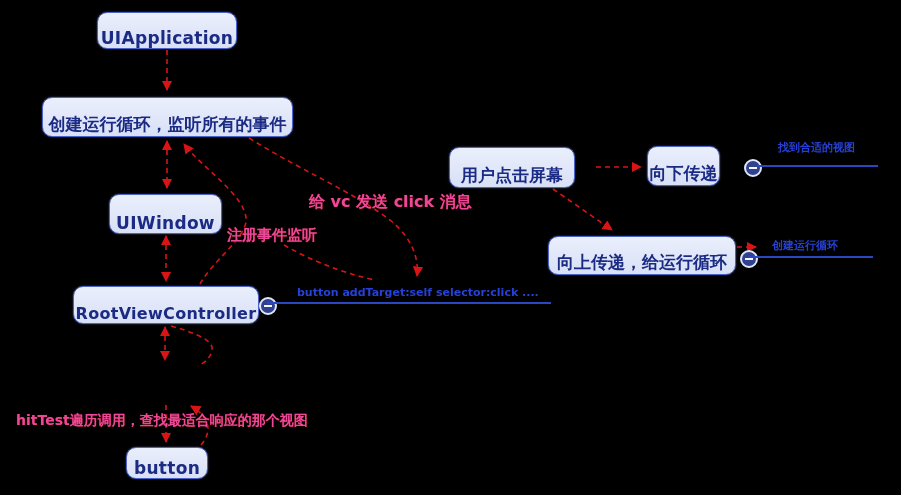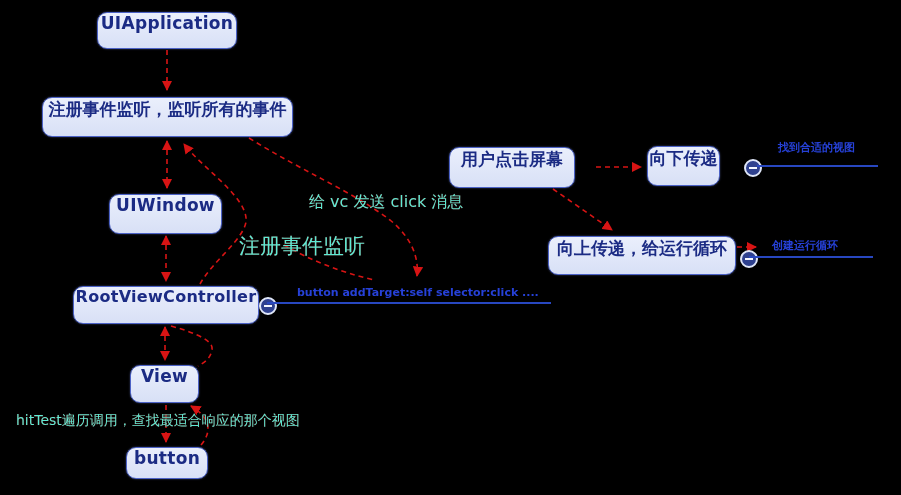--- a/index.html
+++ b/index.html
@@ -2,32 +2,32 @@
 <html><head>
 <meta charset="utf-8">
 <style>
   html,body{margin:0;padding:0;background:#000;}
   #stage{
     position:relative;width:901px;height:495px;background:#000;
     font-family:"DejaVu Sans","Liberation Sans",sans-serif;
     overflow:hidden;
   }
   .node{
-    position:absolute;display:flex;align-items:flex-start;justify-content:center;
+    position:absolute;display:flex;align-items:flex-end;justify-content:center;
     background:linear-gradient(180deg,#eaeffc 0%,#d8e0f6 100%);
     border:1.5px solid #4c62c6;border-radius:10px;
     color:#1b2b84;font-weight:bold;white-space:nowrap;
     box-shadow:0 0 2px rgba(120,140,230,.5);
     box-sizing:border-box;
   }
   .node span{display:block;}
   .lat{font-size:17px;letter-spacing:.3px;}
   .cjk{font-size:17px;}
   .redlbl{
-    position:absolute;color:#5eead4;font-weight:normal;white-space:nowrap;
+    position:absolute;color:#ec4899;font-weight:bold;white-space:nowrap;
     text-shadow:0 0 1px #7a0000;
   }
   .bluenote{
     position:absolute;color:#2641d8;font-weight:bold;font-size:11px;white-space:nowrap;
   }
   .underline{position:absolute;height:2px;background:#2847c0;}
   .badge{
     position:absolute;width:14px;height:14px;border-radius:50%;
     background:#2f418f;border:2px solid #dfe6f8;box-sizing:content-box;
   }
@@ -64,34 +64,31 @@
     <path class="dash" d="M201,445 C212,432 211,418 191,406" marker-end="url(#ah)"></path>
     <path class="dash" d="M249,138 C300,170 355,193 390,220 C412,238 419,258 417,276" marker-end="url(#ah)"></path>
     <path class="dash" d="M284,245 C310,260 340,272 374,280"></path>
   </svg>
 
   <div class="node" style="left:97px;top:12px;width:140px;height:37px;">
     <span class="lat">UIApplication</span>
   </div>
 
   <div class="node" style="left:42px;top:97px;width:251px;height:40px;">
-    <span class="cjk">注册事件监听，监听所有的事件</span>
+    <span class="cjk">创建运行循环，监听所有的事件</span>
   </div>
 
   <div class="node" style="left:73px;top:286px;width:186px;height:38px;font-size:16px;">
     <span class="lat" style="font-size:16px;">RootViewController</span>
   </div>
 
   <div class="node" style="left:109px;top:194px;width:113px;height:40px;">
     <span class="lat">UIWindow</span>
   </div>
 
-  <div class="node" style="left:130px;top:365px;width:69px;height:38px;">
-    <span class="lat">View</span>
-  </div>
 
   <div class="node" style="left:126px;top:447px;width:82px;height:32px;">
     <span class="lat">button</span>
   </div>
 
   <div class="node" style="left:449px;top:147px;width:126px;height:41px;">
     <span class="cjk">用户点击屏幕</span>
   </div>
 
   <div class="node" style="left:647px;top:146px;width:73px;height:40px;">
@@ -100,21 +97,21 @@
 
   <div class="node" style="left:548px;top:236px;width:188px;height:39px;">
     <span class="cjk">向上传递，给运行循环</span>
   </div>
 
   <div class="badge" style="left:259px;top:297px;"></div>
   <div class="badge" style="left:744px;top:159px;"></div>
   <div class="badge" style="left:740px;top:250px;"></div>
 
   <div class="redlbl" style="left:309px;top:192px;font-size:16px;">给 vc 发送 click 消息</div>
-  <div class="redlbl" style="left:227px;top:232px;font-size:21px;margin-left:12px;">注册事件监听</div>
+  <div class="redlbl" style="left:227px;top:226px;font-size:15px;">注册事件监听</div>
   <div class="redlbl" style="left:16px;top:412px;font-size:14px;">hitTest遍历调用，查找最适合响应的那个视图</div>
 
   <div class="bluenote" style="left:778px;top:140px;">找到合适的视图</div>
   <div class="underline" style="left:757px;top:165px;width:121px;"></div>
 
   <div class="bluenote" style="left:772px;top:238px;">创建运行循环</div>
   <div class="underline" style="left:749px;top:256px;width:124px;"></div>
 
   <div class="bluenote" style="left:297px;top:286px;">button addTarget:self selector:click ....</div>
   <div class="underline" style="left:267px;top:302px;width:284px;"></div>

